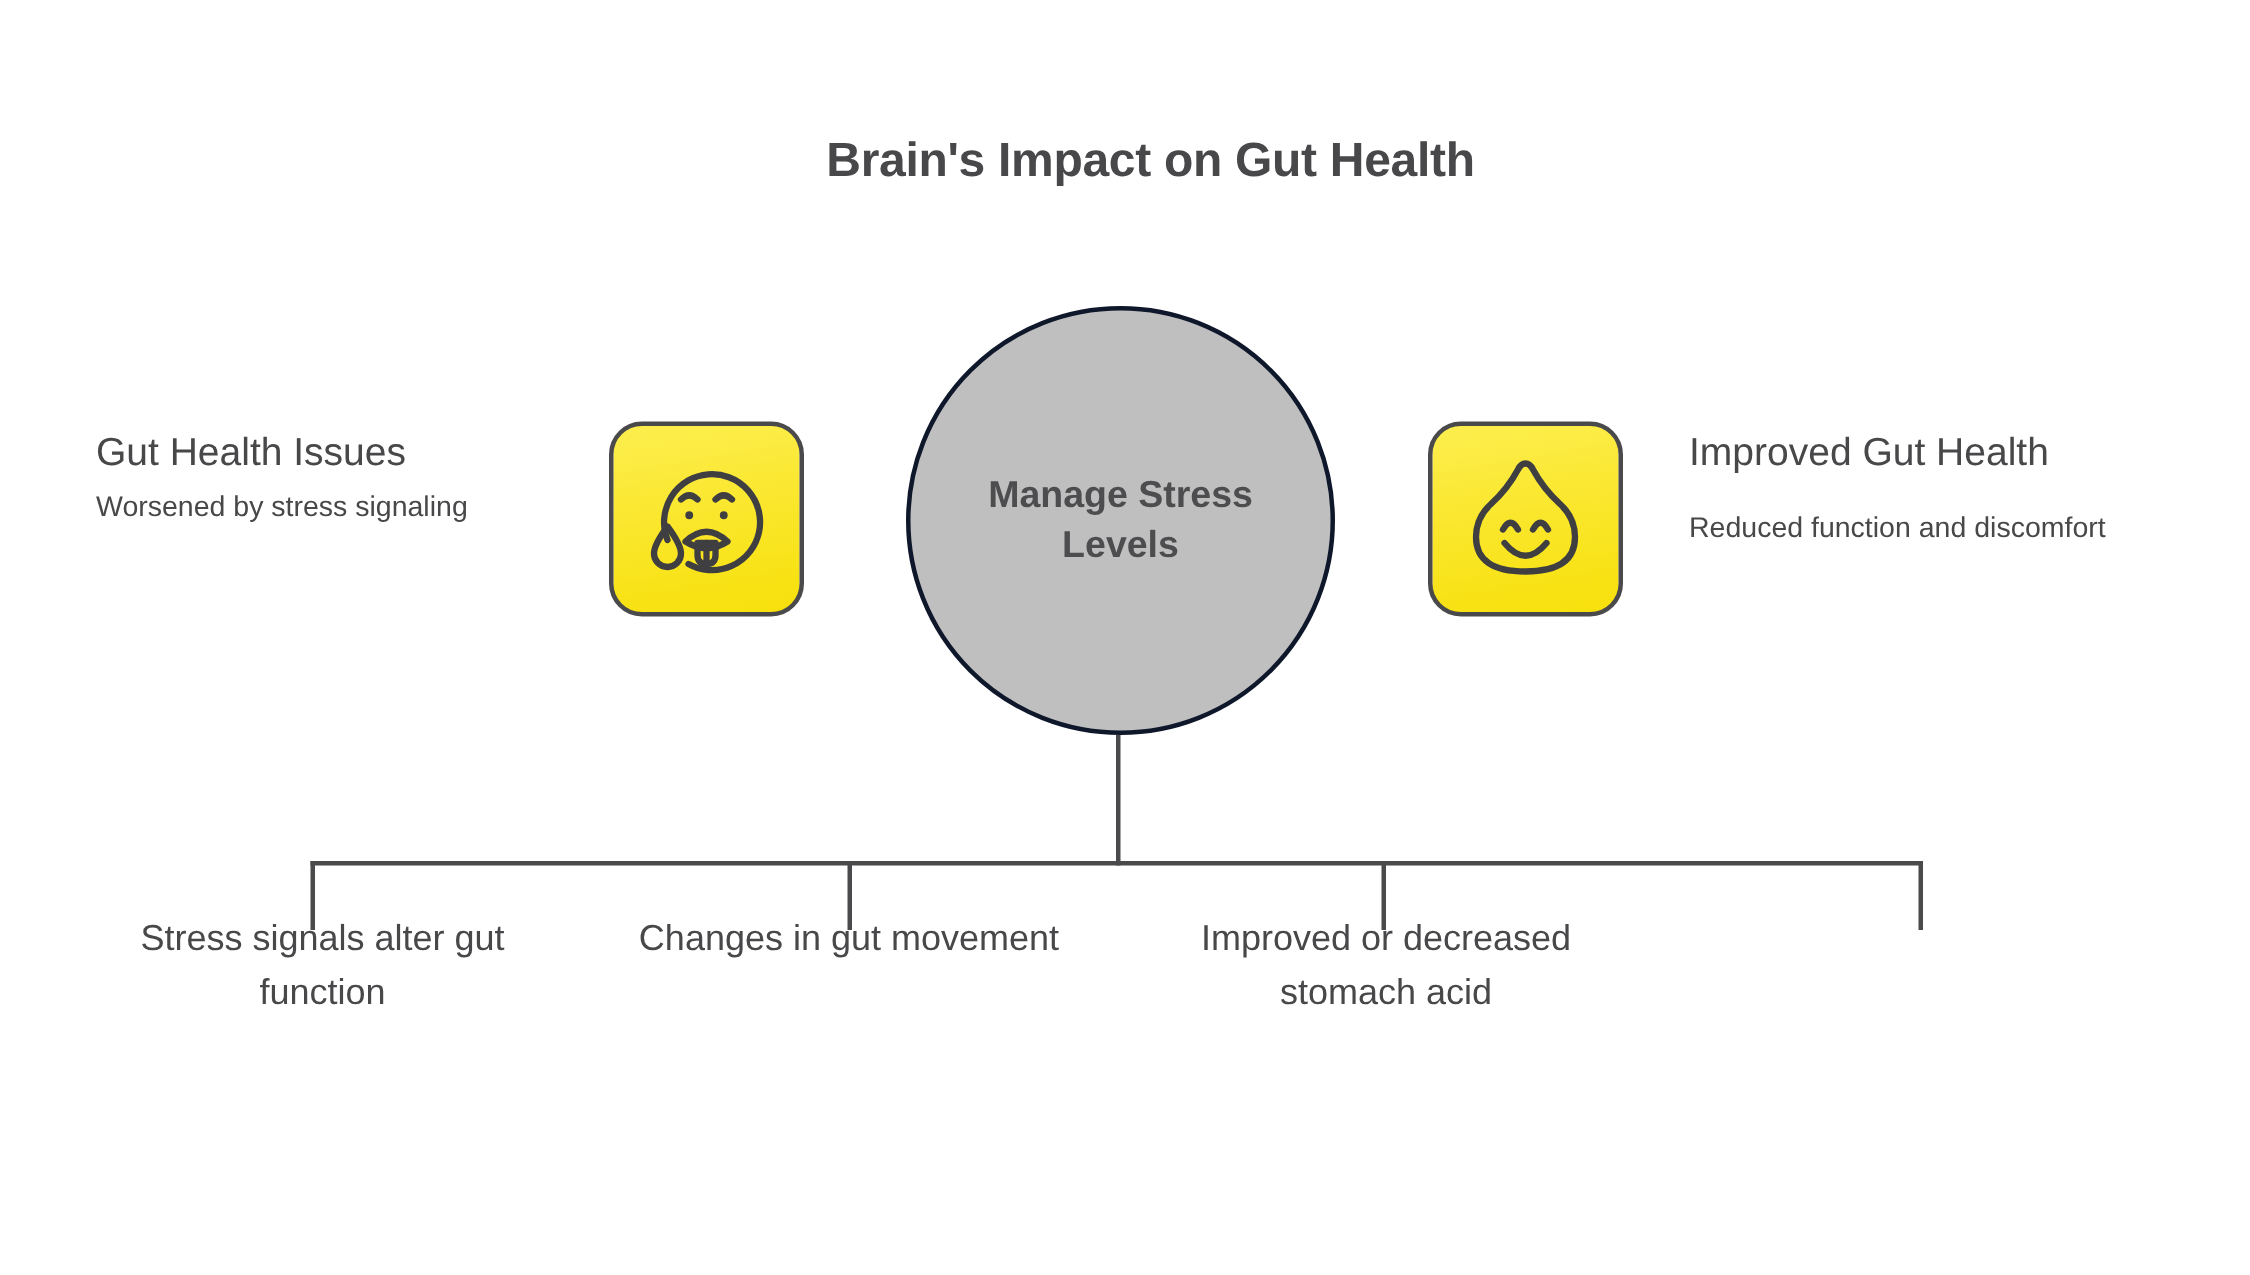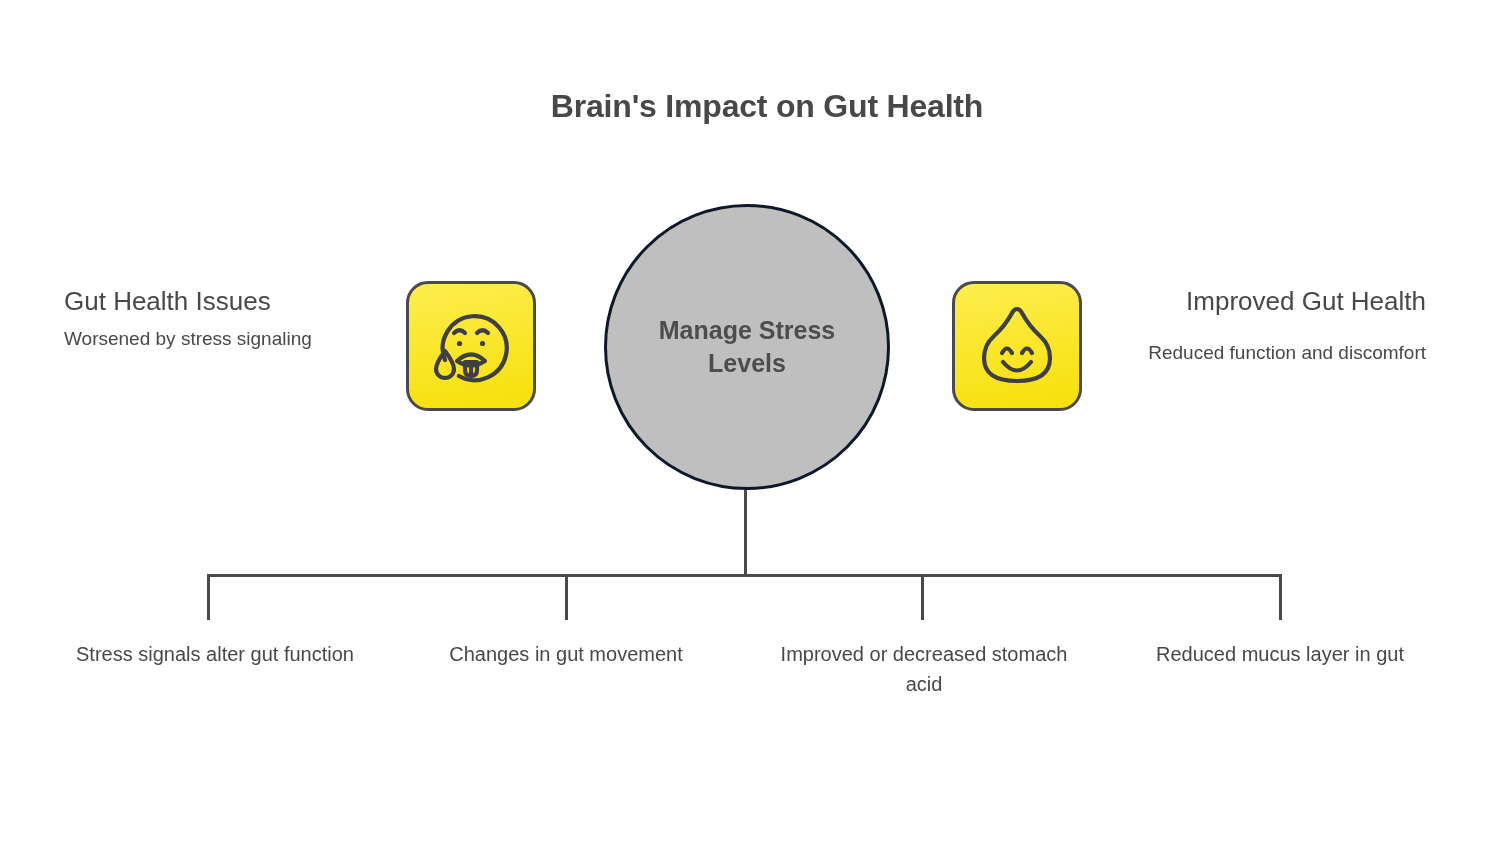--- a/index.html
+++ b/index.html
@@ -96,21 +96,21 @@
     position: absolute;
     width: 300px;
   }
   #left-block {
     left: 64px;
     top: 285px;
   }
   #right-block {
     left: 1126px;
     top: 285px;
-    text-align: right;
+    text-align: left;
   }
   .side-title {
     font-size: 26px;
     line-height: 1.28;
     color: #48484a;
     font-weight: normal;
   }
   .side-sub {
     font-size: 19px;
     line-height: 1.42;
@@ -132,24 +132,24 @@
     align-items: center;
     justify-content: center;
   }
   #icon-tile-left { left: 406px; top: 281px; }
   #icon-tile-right { left: 952px; top: 281px; }
   .icon-tile svg { display: block; }
 
   
   .leaf {
     position: absolute;
-    top: 640px;
+    top: 608px;
     width: 320px;
     text-align: center;
-    font-size: 20px;
+    font-size: 24px;
     line-height: 1.48;
     color: #48484a;
   }
   #leaf-0 { left: 55px; }
   #leaf-1 { left: 406px; }
   #leaf-2 { left: 764px; }
   #leaf-3 { left: 1120px; }
 </style>
 </head>
 <body>
@@ -211,15 +211,14 @@
   </div>
 
   <div class="side-block" id="right-block">
     <div class="side-title">Improved Gut Health</div>
     <div class="side-sub">Reduced function and discomfort</div>
   </div>
 
   <div class="leaf" id="leaf-0">Stress signals alter gut function</div>
   <div class="leaf" id="leaf-1">Changes in gut movement</div>
   <div class="leaf" id="leaf-2">Improved or decreased stomach acid</div>
-  <div class="leaf" id="leaf-3">Reduced mucus layer in gut</div>
 
 </div>
 
 </body></html>

